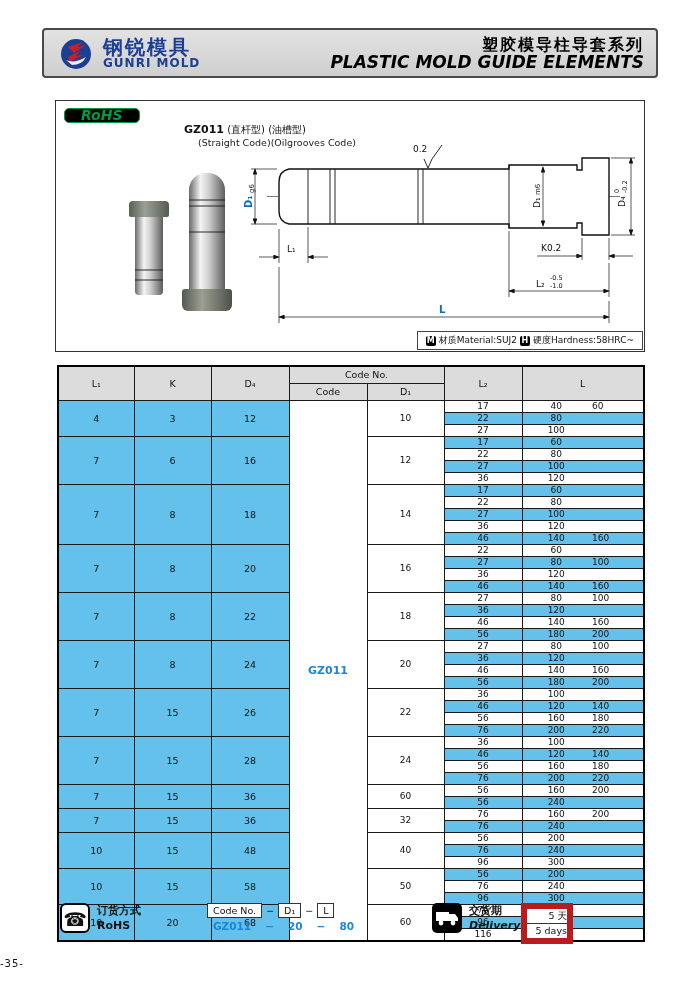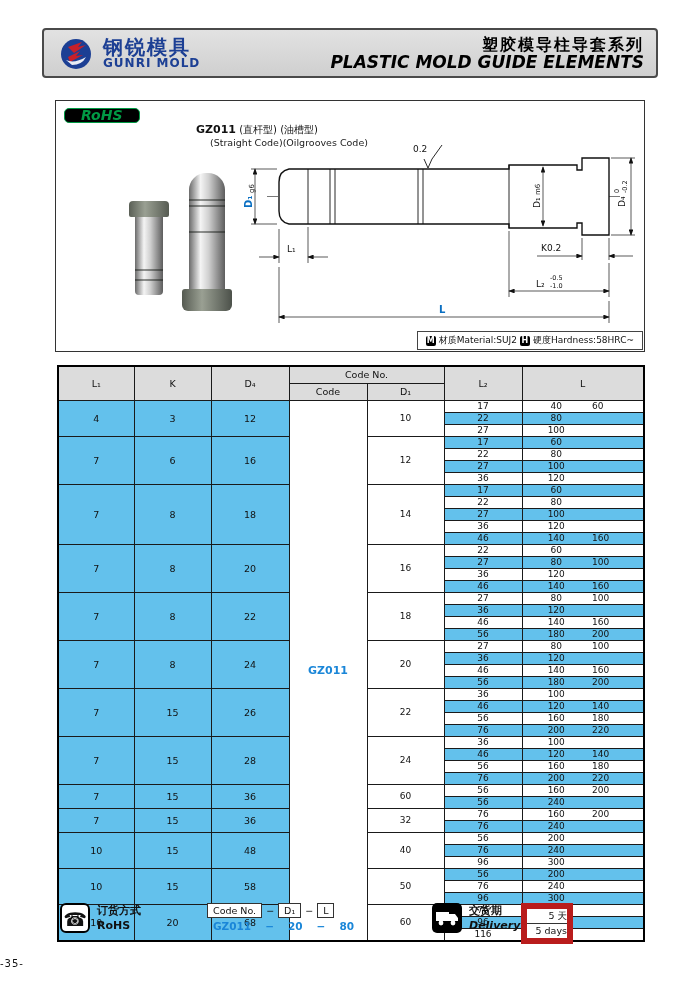--- a/index.html
+++ b/index.html
@@ -15,21 +15,21 @@
   .brand-text .cn { font-size:20px; font-weight:bold; color:#1c3f94; letter-spacing:2px; line-height:20px;}
   .brand-text .en { font-size:12px; font-weight:bold; color:#1c3f94; letter-spacing:1px; line-height:13px;}
   .series { margin-left:auto; text-align:right; }
   .series .cn { font-size:16px; font-weight:bold; color:#000; letter-spacing:2px; line-height:18px;}
   .series .en { font-size:17px; font-weight:bold; font-style:italic; color:#000; line-height:17px;}
 
   
   .panel { position:absolute; left:55px; top:100px; width:590px; height:252px; border:1px solid #333; background:#fff; }
   .rohs { position:absolute; left:8px; top:7px; border:1.5px solid #009a44; border-radius:5px;
     color:#009a44; font-weight:bold; font-style:italic; font-size:14px; padding:0 16px; line-height:13px; background:#000000;}
-  .dtitle { position:absolute; left:128px; top:22px; font-size:10px;margin-left:12px; }
+  .dtitle { position:absolute; left:128px; top:22px; font-size:10px; }
   .dtitle .model { font-weight:bold; font-size:11px; }
   .dtitle .sub { display:block; margin-left:14px; font-size:9.5px; color:#222; }
 
   
   .pin { position:absolute; }
   .pin .metal { background:linear-gradient(90deg,#6a6a6a,#f4f4f4 32%,#cfcfcf 55%,#5d5d5d); margin:0 auto; position:relative;}
   .pin .ring { position:absolute; left:0; width:100%; height:2px; background:rgba(20,25,20,.45); }
   .pin-short { left:70px; top:100px; width:46px; height:100px; }
   .pin-short .head { width:40px; height:16px; margin:0 auto;
     background:linear-gradient(90deg,#5a5f56,#9aa093 40%,#565b52); border-radius:4px 4px 2px 2px; }

